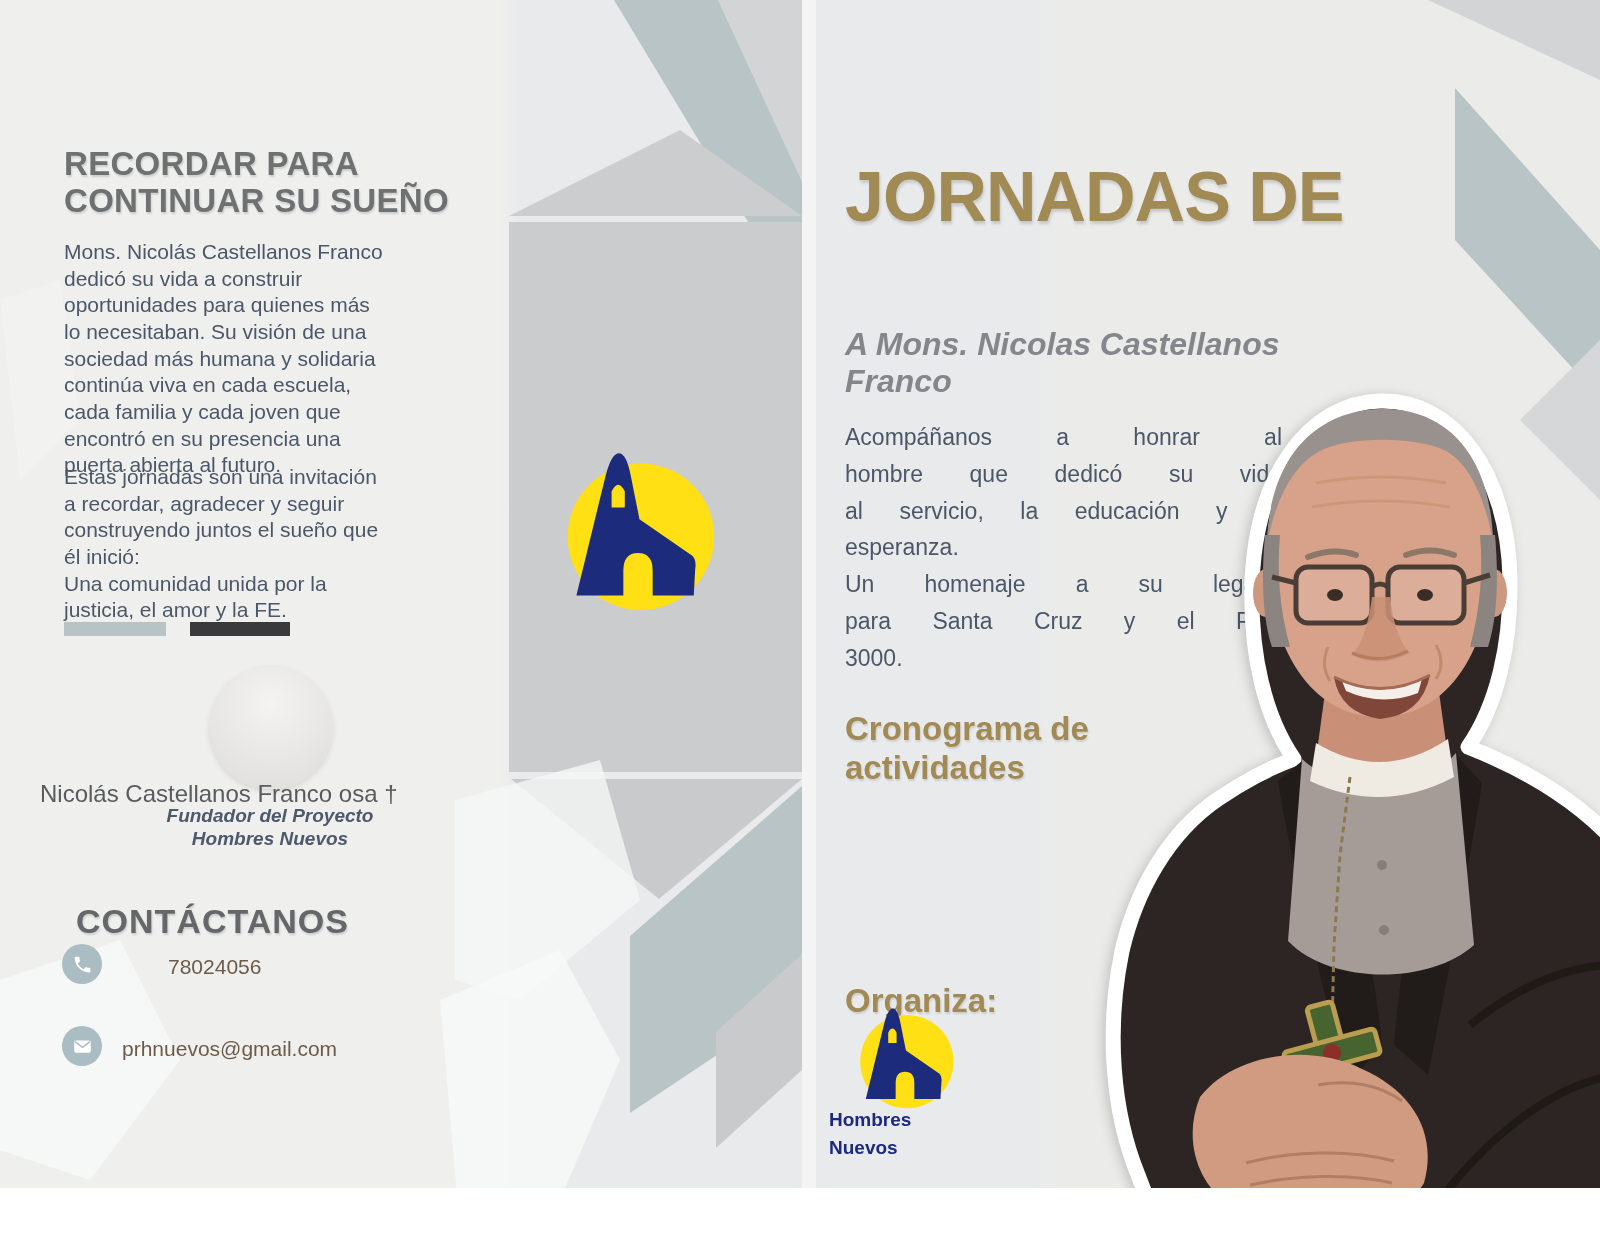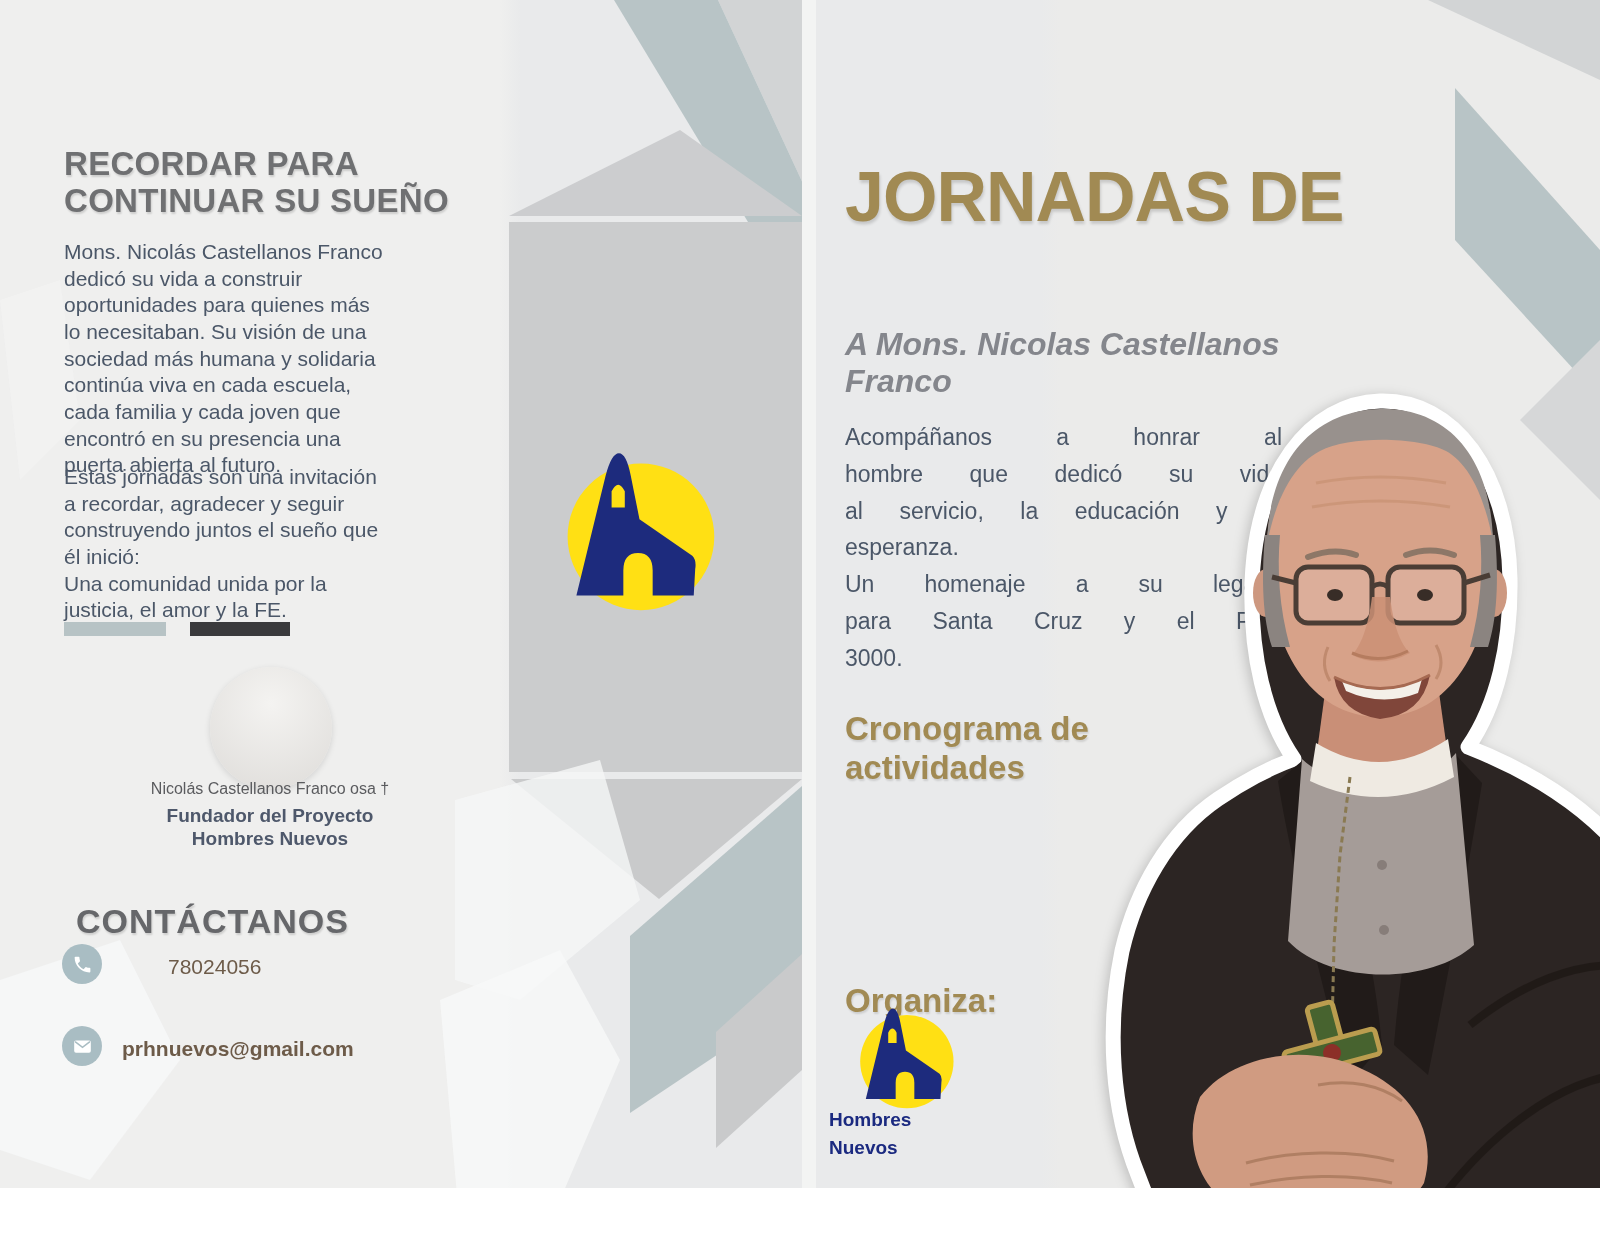--- a/index.html
+++ b/index.html
@@ -13,28 +13,28 @@
   .l-heading{left:64px;top:124px;width:440px;font-size:33px;line-height:1.12;font-weight:bold;
              color:#6f7072;letter-spacing:.3px;text-shadow:1px 2px 2px rgba(0,0,0,.14);}
   .l-para{left:64px;width:420px;font-size:21px;line-height:1.27;color:#4b5768;}
   .l-para1{top:218px;}
   .l-para2{top:443px;}
   .bar{top:622px;height:14px;}
   .bar-sage{left:64px;width:102px;background:#b7c3c5;}
   .bar-dark{left:190px;width:100px;background:#3a3a3c;}
   .photo-circle{left:210px;top:667px;width:122px;height:122px;border-radius:50%;overflow:hidden;
                 box-shadow:0 2px 6px rgba(0,0,0,.12);background:radial-gradient(circle at 50% 30%,#f4f3f1,#dedcd9);}
-  .caption{left:40px;top:780px;width:460px;text-align:center;font-size:16px;color:#5a5b5e;}
+  .caption{left:40px;top:780px;width:460px;font-size:24px;color:#5a5b5e;}
   .role{left:40px;top:804px;width:460px;text-align:center;font-size:19px;line-height:1.22;
-        font-weight:bold;color:#4e586b;}
+        font-weight:bold;font-style:italic;color:#4e586b;}
   .l-contact-h{left:64px;top:874px;font-size:34px;font-weight:bold;color:#66676a;letter-spacing:1px;
                text-shadow:1px 2px 2px rgba(0,0,0,.14);margin-left:12px;}
   .contact-row{left:62px;width:480px;display:flex;align-items:flex-start;}
   .row-phone{top:944px;gap:46px;}
-  .row-email{top:1026px;font-weight:bold;}
+  .row-email{top:1026px;}
   .row-addr{top:1092px;}
   .cicon{flex:0 0 40px;width:40px;height:40px;border-radius:50%;background:#a9bdc3;
          display:flex;align-items:center;justify-content:center;margin-right:20px;}
   .cicon svg{width:21px;height:21px;}
   .cval{font-size:21px;line-height:1.62;color:#6d5b49;padding-top:6px;}
   
   .r-title1{left:845px;top:110px;font-size:70px;font-weight:bold;letter-spacing:-1px;color:#a18a53;
             text-shadow:1px 3px 3px rgba(0,0,0,.15);}
   .r-title2{left:845px;top:196px;font-size:70px;font-weight:bold;letter-spacing:-1px;color:#77787b;
             text-shadow:1px 3px 3px rgba(0,0,0,.15);}

